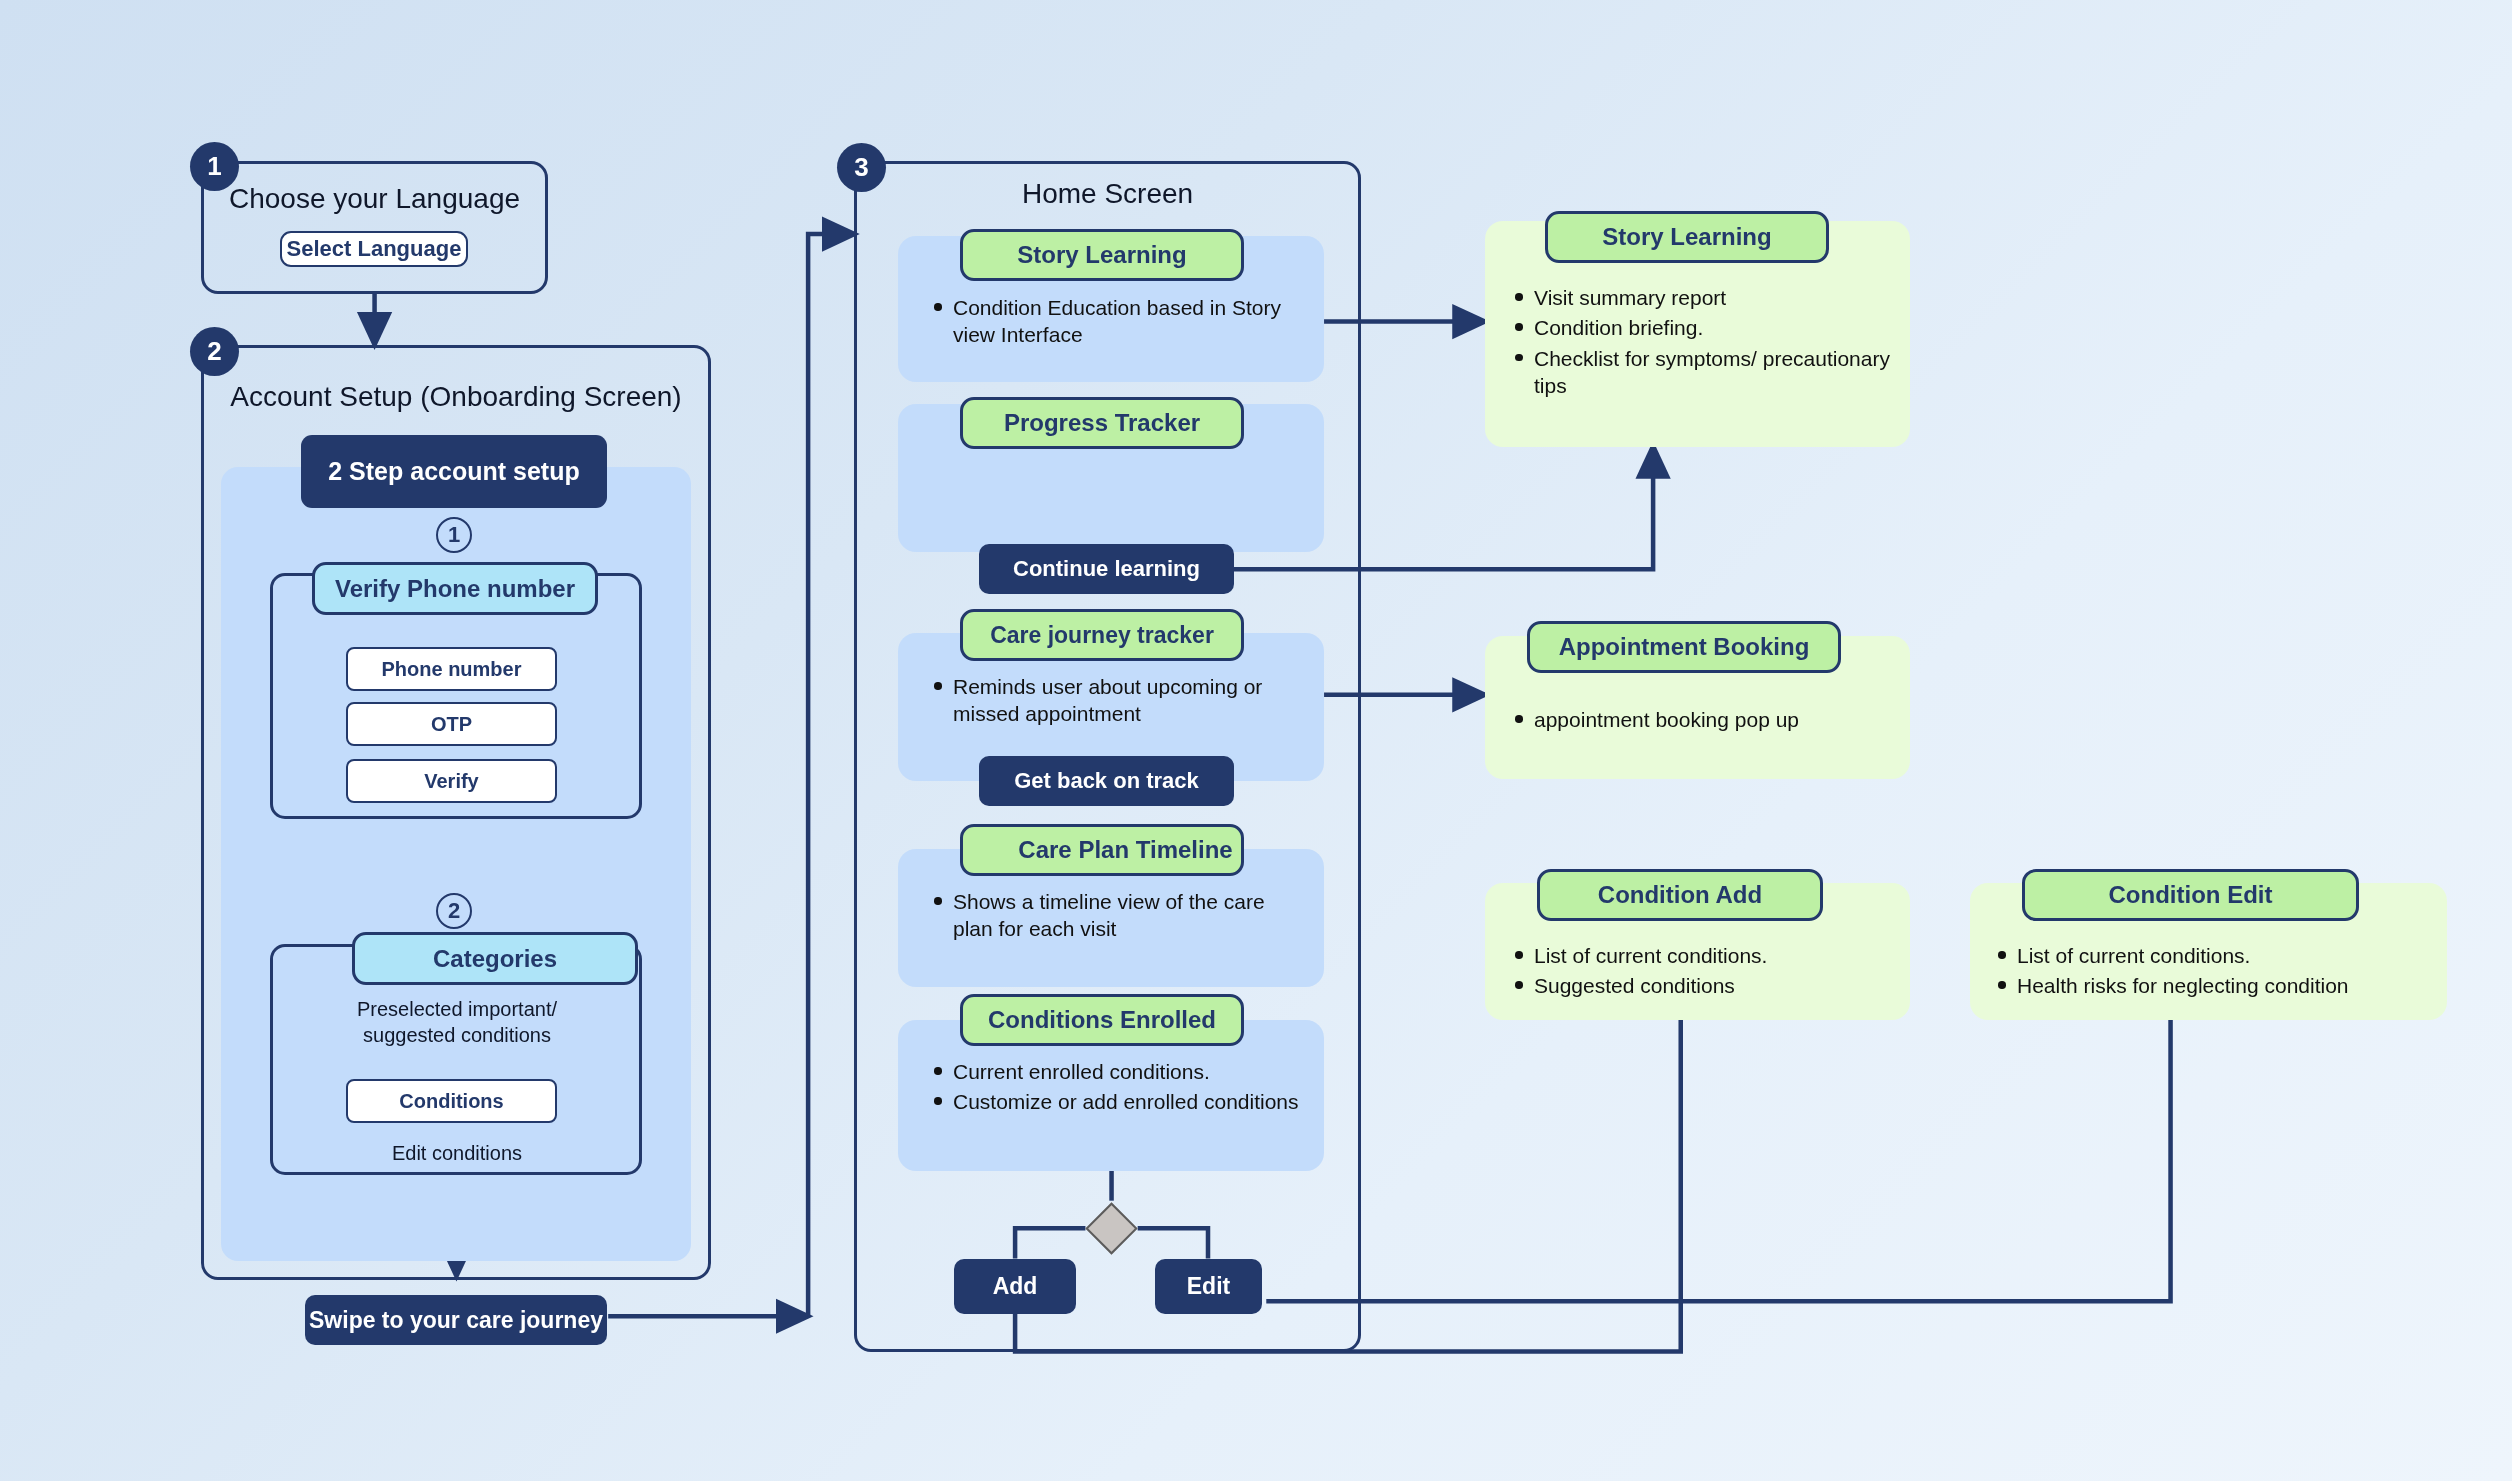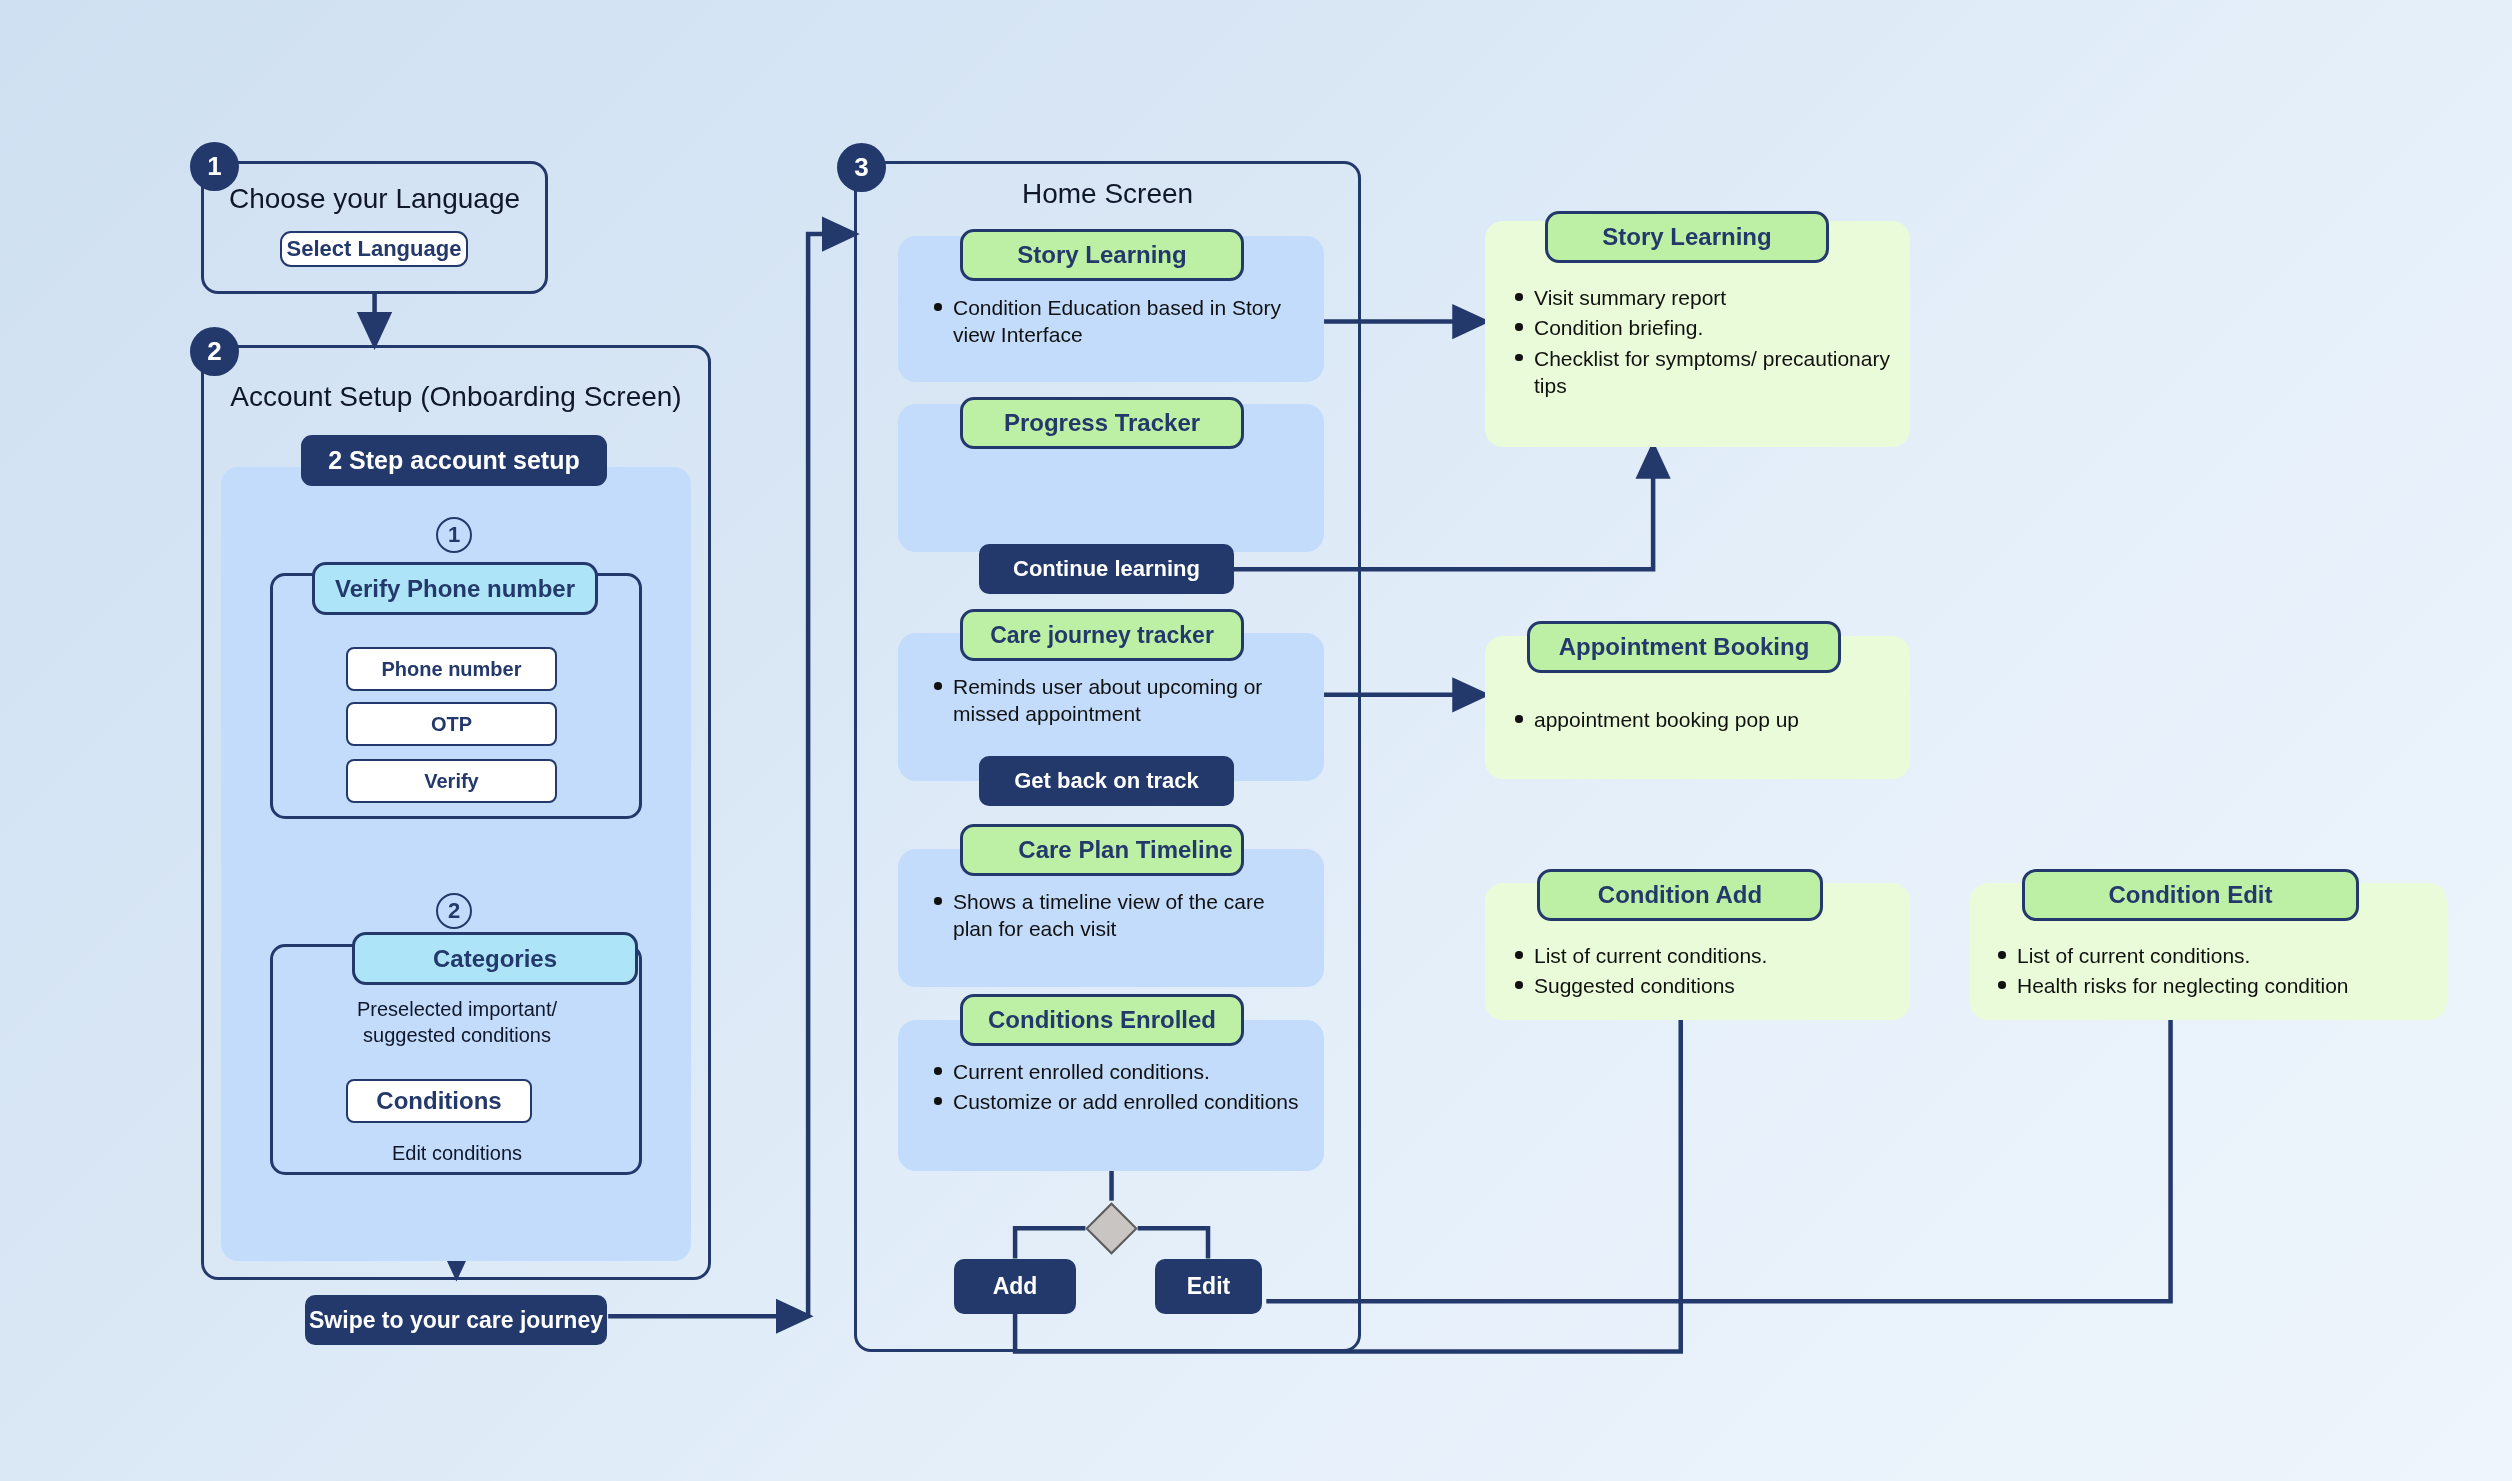--- a/index.html
+++ b/index.html
@@ -119,37 +119,37 @@
   <div class="badge" style="left:190px;top:142px;">1</div>
   <div class="abs plain-text" style="left:201px;top:183px;width:347px;font-size:28px;">Choose your Language</div>
   <div class="abs white-btn" style="left:280px;top:231px;width:188px;height:36px;font-size:22px;border-radius:11px;">Select Language</div>
 
   <div class="abs panel" style="left:201px;top:345px;width:510px;height:935px;"></div>
   <div class="badge" style="left:190px;top:327px;">2</div>
   <div class="abs plain-text" style="left:201px;top:381px;width:510px;font-size:28px;">Account Setup (Onboarding Screen)</div>
 
   <div class="abs card-inner-blue" style="left:221px;top:467px;width:470px;height:794px;"></div>
 
-  <div class="abs navy-btn" style="left:301px;top:435px;width:306px;height:51px;font-size:25px;border-radius:11px;z-index:3;">2 Step account setup</div>
+  <div class="abs navy-btn" style="left:301px;top:435px;width:306px;height:73px;font-size:25px;border-radius:11px;z-index:3;">2 Step account setup</div>
 
   <div class="abs circ-num" style="left:436px;top:517px;width:36px;height:36px;">1</div>
 
   <div class="abs sub-box" style="left:270px;top:573px;width:372px;height:246px;"></div>
   <div class="abs pill pill-cyan" style="left:312px;top:562px;width:286px;height:53px;font-size:24px;">Verify Phone number</div>
   <div class="abs white-btn" style="left:346px;top:647px;width:211px;height:44px;font-size:20px;">Phone number</div>
   <div class="abs white-btn" style="left:346px;top:702px;width:211px;height:44px;font-size:20px;">OTP</div>
   <div class="abs white-btn" style="left:346px;top:759px;width:211px;height:44px;font-size:20px;">Verify</div>
 
   <div class="abs circ-num" style="left:436px;top:893px;width:36px;height:36px;">2</div>
 
   <div class="abs sub-box" style="left:270px;top:944px;width:372px;height:231px;"></div>
   <div class="abs pill pill-cyan" style="left:312px;top:932px;width:286px;height:53px;font-size:24px;margin-left:40px;">Categories</div>
   <div class="abs plain-text" style="left:281px;top:997px;width:352px;font-size:20px;line-height:1.28;white-space:pre-line;">Preselected important/
 suggested conditions</div>
-  <div class="abs white-btn" style="left:346px;top:1079px;width:186px;height:44px;font-size:24px;">Conditions</div>
+  <div class="abs white-btn" style="left:346px;top:1079px;width:211px;height:44px;font-size:20px;">Conditions</div>
   <div class="abs plain-text" style="left:281px;top:1142px;width:352px;font-size:20px;">Edit conditions</div>
 
   <div class="abs navy-btn" style="left:305px;top:1295px;width:302px;height:50px;font-size:23px;border-radius:10px;">Swipe to your care journey</div>
 
   <div class="abs panel" style="left:854px;top:161px;width:507px;height:1191px;"></div>
   <div class="badge" style="left:837px;top:143px;">3</div>
   <div class="abs plain-text" style="left:854px;top:178px;width:507px;font-size:28px;">Home Screen</div>
 
   <div class="abs card card-blue" style="left:898px;top:236px;width:426px;height:146px;"></div>
   <div class="abs pill pill-green" style="left:960px;top:229px;width:284px;height:52px;font-size:24px;">Story Learning</div>

